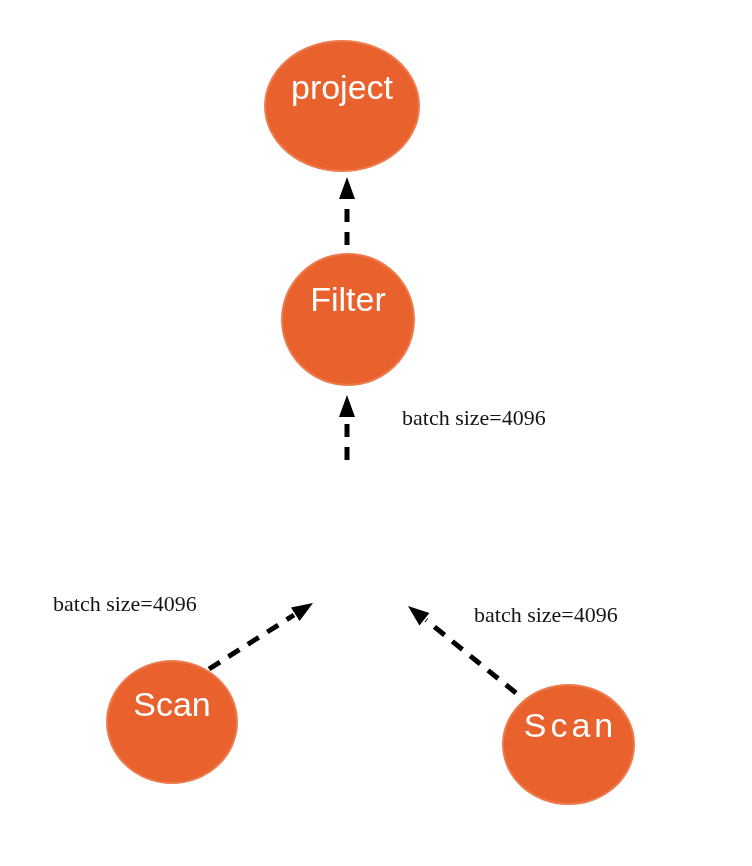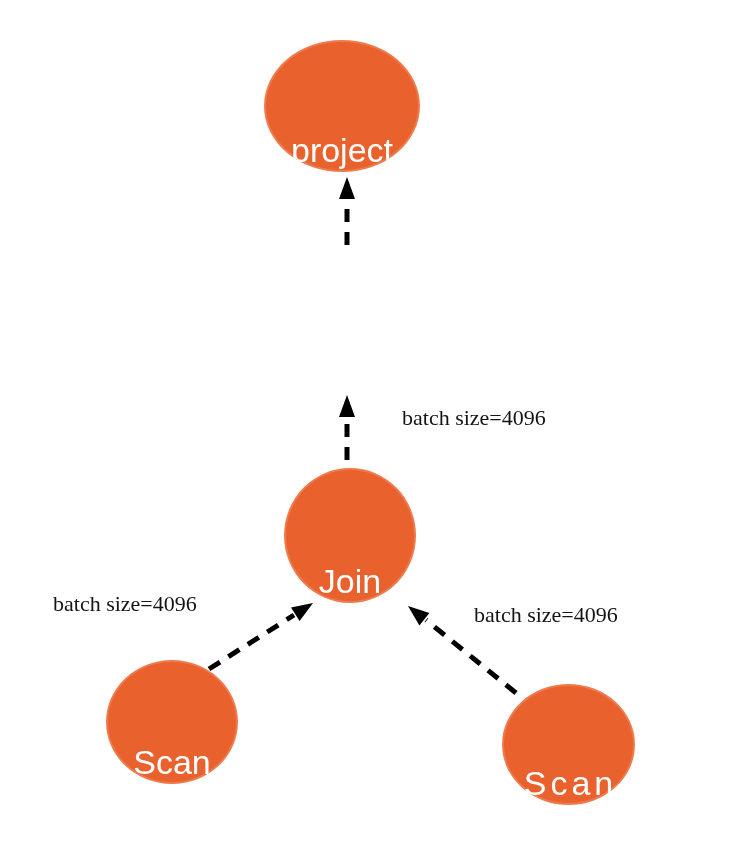--- a/index.html
+++ b/index.html
@@ -25,21 +25,21 @@
   }
   .node {
     position: absolute;
     z-index: 2;
     background: var(--node-fill, #E9622E);
     border: 2px solid var(--node-border, #EE7B4D);
     border-radius: 50%;
     box-sizing: border-box;
     display: flex;
     justify-content: center;
-    align-items: flex-end;
+    align-items: flex-start;
     color: var(--node-text, #ffffff);
     font-size: 34px;
     line-height: 40px;
     font-weight: 400;
   }
   .node-project { left: 264px; top: 40px;  width: 156px; height: 132px; padding-top: 25px; }
   .node-filter  { left: 281px; top: 253px; width: 134px; height: 133px; padding-top: 24px; }
   .node-join    { left: 284px; top: 468px; width: 132px; height: 135px; padding-top: 29px; }
   .node-scan-left  { left: 106px; top: 660px; width: 132px; height: 124px; padding-top: 22px; }
   .node-scan-right { left: 502px; top: 684px; width: 133px; height: 121px; padding-top: 19px; }
@@ -92,24 +92,24 @@
     <g>
       <line class="dash" x1="516" y1="693" x2="426" y2="620"></line>
       <polygon class="head" points="408,606 429.4,613 419.4,625.4"></polygon>
     </g>
   </svg>
 
   <div class="node node-project">
     <span class="node-label">project</span>
   </div>
 
+  <div class="node node-filter">
+    <span class="node-label">Filter</span>
+  </div>
 
-  <div class="node node-join">
-    <span class="node-label">Join</span>
-  </div>
 
   <div class="node node-scan-left">
     <span class="node-label">Scan</span>
   </div>
 
   <div class="node node-scan-right">
     <span class="node-label">Scan</span>
   </div>
 
   <div class="edge-label edge-label-mid">batch size=4096</div>

